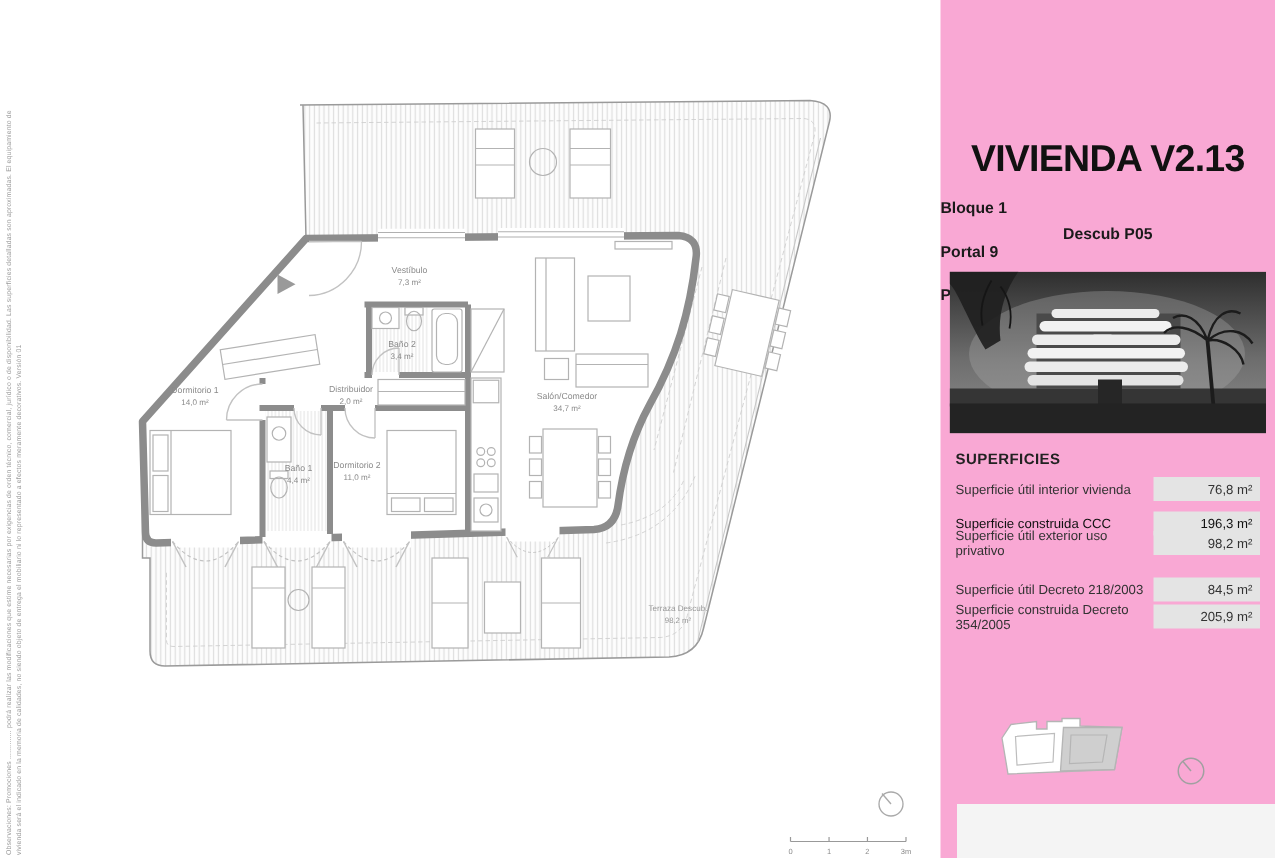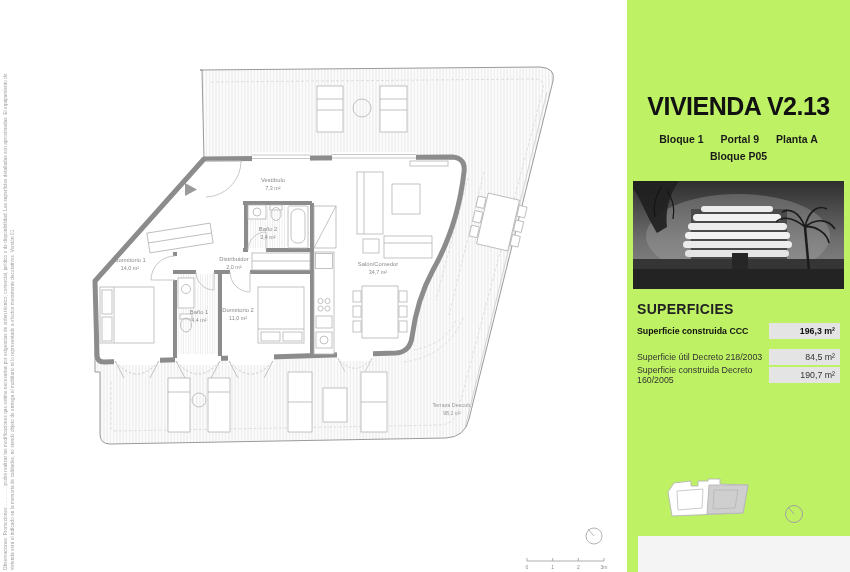--- a/index.html
+++ b/index.html
@@ -10,43 +10,43 @@
     -webkit-font-smoothing:antialiased;
   }
   
   .plan-area{position:absolute;left:0;top:0;width:627px;height:572px;background:#fff;}
   .disclaimer{
     position:absolute;left:3px;top:570px;width:564px;
     transform:rotate(-90deg);transform-origin:0 0;
     font-size:4.6px;line-height:1.5;color:#9a9a9a;letter-spacing:.1px;
   }
   
-  .panel{position:absolute;left:627px;top:0;width:223px;height:572px;background:#bef264;}
+  .panel{position:absolute;left:627px;top:0;width:223px;height:572px;background:#f9a8d4;}
   .panel .title{
     position:absolute;top:92px;left:0;width:100%;text-align:center;
     font-size:25px;font-weight:bold;color:#111;letter-spacing:-.5px;
   }
   .subtitle-row{
     position:absolute;top:133px;left:0;width:100%;
     display:flex;justify-content:center;gap:17px;
-    font-size:10.5px;font-weight:bold;color:#1a1a1a;
+    font-size:10.5px;font-weight:bold;color:#1a1a1a;flex-direction:column;
   }
   .planta-row{
     position:absolute;top:150px;left:0;width:100%;text-align:center;
     font-size:10.5px;font-weight:bold;color:#1a1a1a;
   }
   .photo{position:absolute;top:181px;left:6px;width:211px;height:108px;overflow:hidden;}
   .sup-heading{
     position:absolute;top:301px;left:10px;
-    font-size:14px;font-weight:bold;color:#222;letter-spacing:.3px;
+    font-size:10px;font-weight:bold;color:#222;letter-spacing:.3px;
   }
   .sup-table{position:absolute;top:317px;left:10px;width:203px;}
   .sup-row{display:flex;align-items:center;height:18px;}
   .sup-label{flex:1;font-size:8.8px;color:#333;}
-  .sup-row.bold .sup-label,.sup-row.bold .sup-value{font-weight:bold;color:#111;margin-top:10px;}
+  .sup-row.bold .sup-label,.sup-row.bold .sup-value{font-weight:normal;color:#111;margin-top:10px;}
   .sup-value{
     width:66px;height:16px;line-height:16px;background:#e4e4e4;
     text-align:right;padding-right:5px;font-size:8.8px;color:#333;
   }
   .sup-gap{height:13px;}
   .sitekey{position:absolute;top:476px;left:38px;width:88px;height:44px;}
   .panel-compass{position:absolute;top:503px;left:156px;width:22px;height:22px;}
   .panel-footer{
     position:absolute;left:11px;right:0;top:536px;bottom:0;background:#f4f4f4;
   }
@@ -284,21 +284,21 @@
 </div>
 
 <div class="panel">
   <div class="title">VIVIENDA V2.13</div>
 
   <div class="subtitle-row">
     <span>Bloque 1</span>
     <span>Portal 9</span>
     <span>Planta A</span>
   </div>
-  <div class="planta-row">Bloque P05</div>
+  <div class="planta-row">Descub P05</div>
 
   <div class="photo">
     <svg width="211" height="108" viewBox="0 0 211 108">
       <defs>
         <linearGradient id="sky" x1="0" y1="0" x2="0" y2="1">
           <stop offset="0" stop-color="#2e2e2e"></stop>
           <stop offset="0.55" stop-color="#6e6e6e"></stop>
           <stop offset="1" stop-color="#8e8e8e"></stop>
         </linearGradient>
       </defs>
@@ -325,32 +325,40 @@
       </g>
       <path d="M0,0 L46,0 C36,14 32,30 34,46 L24,52 C12,32 6,14 0,8 Z" fill="#1f1f1f" opacity="0.92"></path>
       <path d="M34,10 C40,18 42,28 40,38 M28,6 C22,16 20,26 22,36" stroke="#151515" stroke-width="1.2" fill="none"></path>
       <rect x="0" y="88" width="211" height="20" fill="#232323"></rect>
     </svg>
   </div>
 
   <div class="sup-heading">SUPERFICIES</div>
 
   <div class="sup-table">
+    <div class="sup-row">
+      <span class="sup-label">Superficie útil interior vivienda</span>
+      <span class="sup-value">76,8 m²</span>
+    </div>
     <div class="sup-row bold">
       <span class="sup-label">Superficie construida CCC</span>
       <span class="sup-value">196,3 m²</span>
+    </div>
+    <div class="sup-row">
+      <span class="sup-label">Superficie útil exterior uso privativo</span>
+      <span class="sup-value">98,2 m²</span>
     </div>
     <div class="sup-gap"></div>
     <div class="sup-row">
       <span class="sup-label">Superficie útil Decreto 218/2003</span>
       <span class="sup-value">84,5 m²</span>
     </div>
     <div class="sup-row">
-      <span class="sup-label">Superficie construida Decreto 160/2005</span>
-      <span class="sup-value">190,7 m²</span>
+      <span class="sup-label">Superficie construida Decreto 354/2005</span>
+      <span class="sup-value">205,9 m²</span>
     </div>
   </div>
 
   <div class="sitekey">
     <svg width="88" height="44" viewBox="0 0 88 44">
       <path d="M3,16 L9,7 L26,5 L26,10 L33,10 L33,5 L43,5 L43,3 L55,3 L55,8 L83,9 L78,37 L7,40 Z" fill="#ffffff" stroke="#b5b5b5" stroke-width="0.9"></path>
       <path d="M44,9 L83,9 L78,37 L42,38 Z" fill="#cfcfcf" stroke="#b5b5b5" stroke-width="0.9"></path>
       <path d="M12,15 L38,13 L37,32 L13,34 Z" fill="none" stroke="#bdbdbd" stroke-width="0.8"></path>
       <path d="M49,14 L73,14 L70,32 L48,33 Z" fill="none" stroke="#b5b5b5" stroke-width="0.8"></path>
     </svg>

